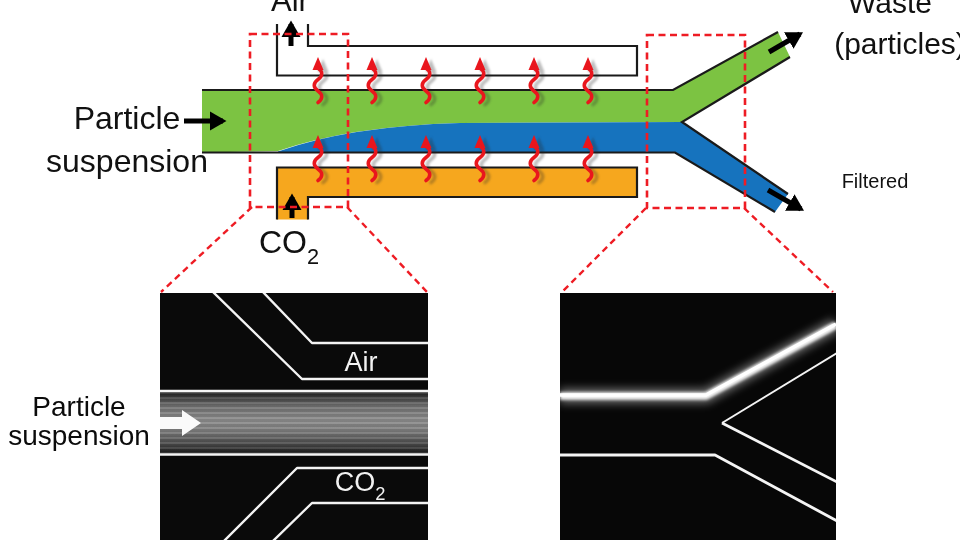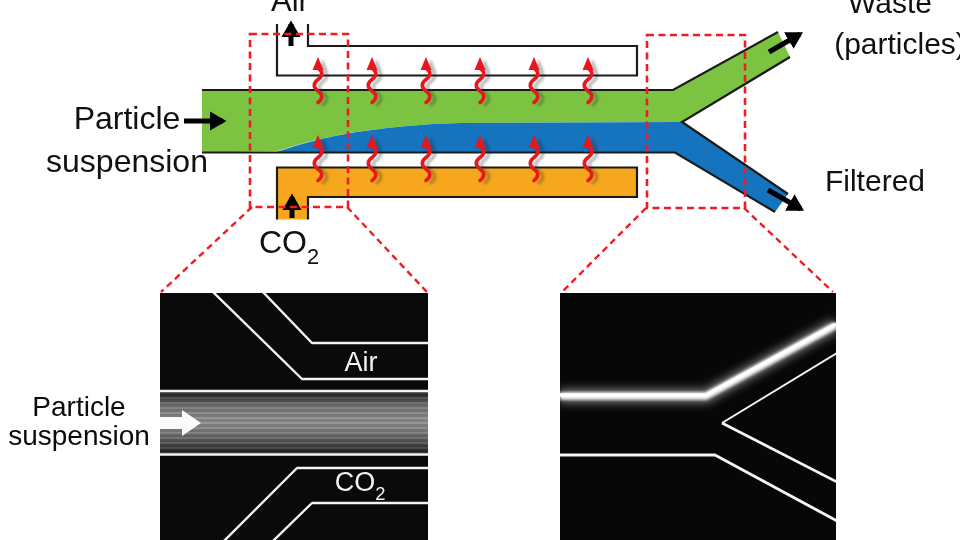--- a/index.html
+++ b/index.html
@@ -98,21 +98,21 @@
     <span class="ln">suspension</span>
   </div>
 
   <div class="lbl big" style="left:244px;top:224px;width:90px;font-size:32px;">
     <span>CO</span><sub class="chem">2</sub>
   </div>
 
   <div class="lbl" style="left:812px;top:-15px;width:156px;font-size:30px;"><span>Waste</span></div>
   <div class="lbl" style="left:822px;top:26px;width:156px;font-size:30px;"><span>(particles)</span></div>
 
-  <div class="lbl" style="left:795px;top:160px;width:160px;font-size:30px;line-height:42px;">
+  <div class="lbl" style="left:795px;top:160px;width:160px;font-size:20px;line-height:42px;">
     <span class="ln">Filtered</span>
   </div>
 
   <div class="micro" id="micro-left" style="left:160px;width:268px;">
     <div id="suspension-band"></div>
     <svg width="268" height="247" viewBox="0 0 268 247">
       <g>
         <path class="wall" d="M102,-2 L152,50 H269"></path>
         <path class="wall" d="M52,-2 L142,86 H269"></path>
         <path class="wall" d="M-2,98 H269"></path>

